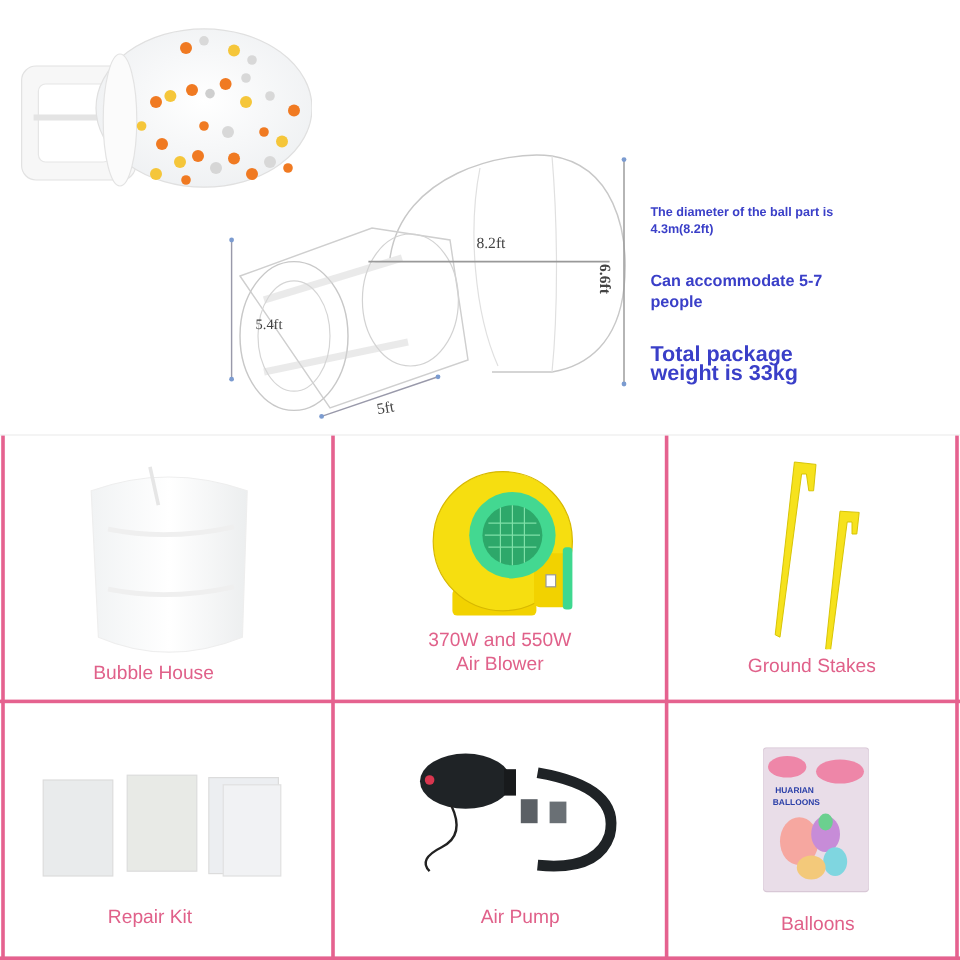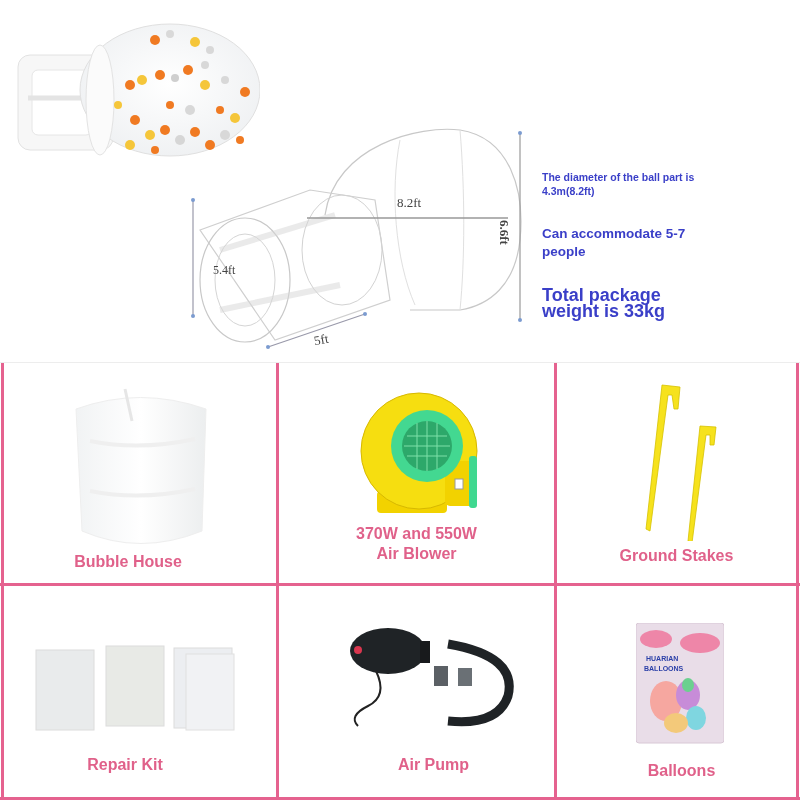--- a/index.html
+++ b/index.html
@@ -16,21 +16,21 @@
   .spec-large { font-size: 13.5px; font-weight: bold; line-height: 18px; margin-top: 27px; }
   .spec-med { font-size: 18px; font-weight: bold; line-height: 16px; margin-top: 26px; }
 
   .grid { position: absolute; left: 0; top: 362px; width: 800px; height: 438px; }
   .vline { position: absolute; width: 3px; background: #e5628f; }
   .hline { position: absolute; height: 3px; background: #e5628f; }
   .topline { position: absolute; left: 0; top: 0; width: 800px; height: 1px; background: #ededed; }
   .cell { position: absolute; }
   .cell-label {
     position: absolute; left: 0; right: 0; text-align: center; color: #e0618a;
-    font-weight: bold; font-size: 16px; line-height: 19px;
+    font-weight: normal; font-size: 16px; line-height: 19px;
   }
   .cell-img { position: absolute; }
 </style>
 </head>
 <body>
 
 <div class="hero">
 
   <svg class="photo" viewBox="0 0 250 140">
     <defs>

